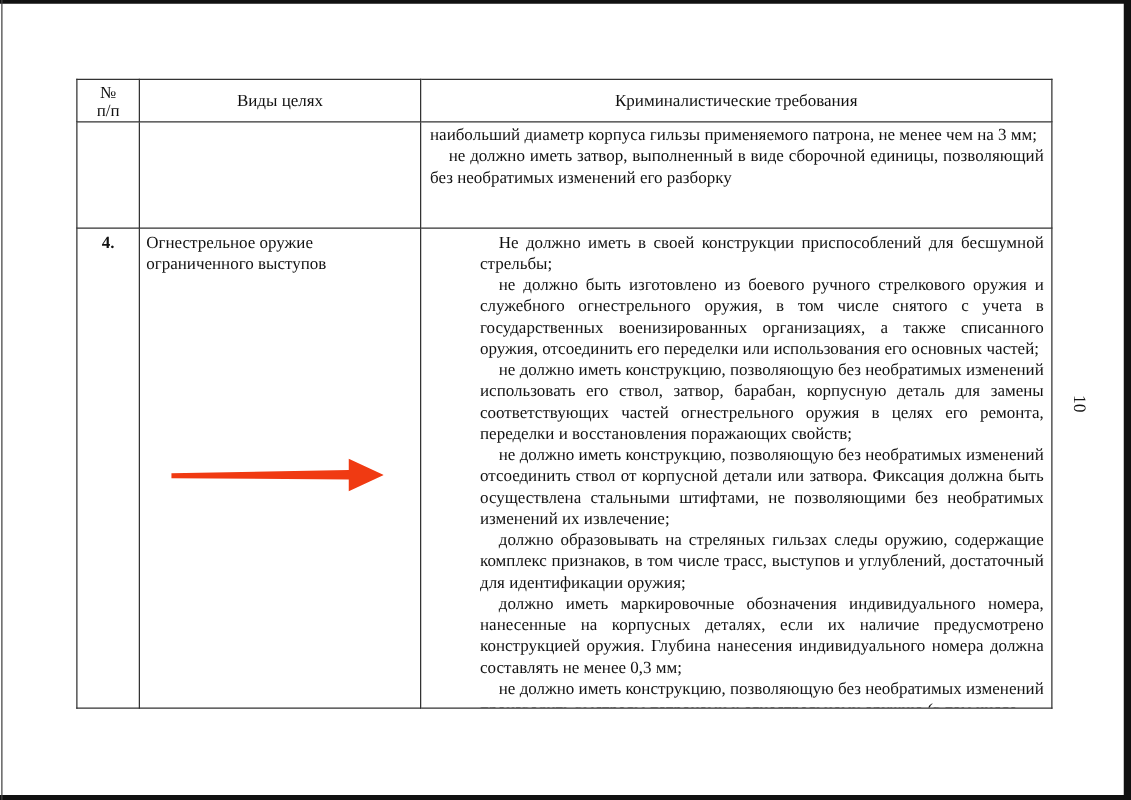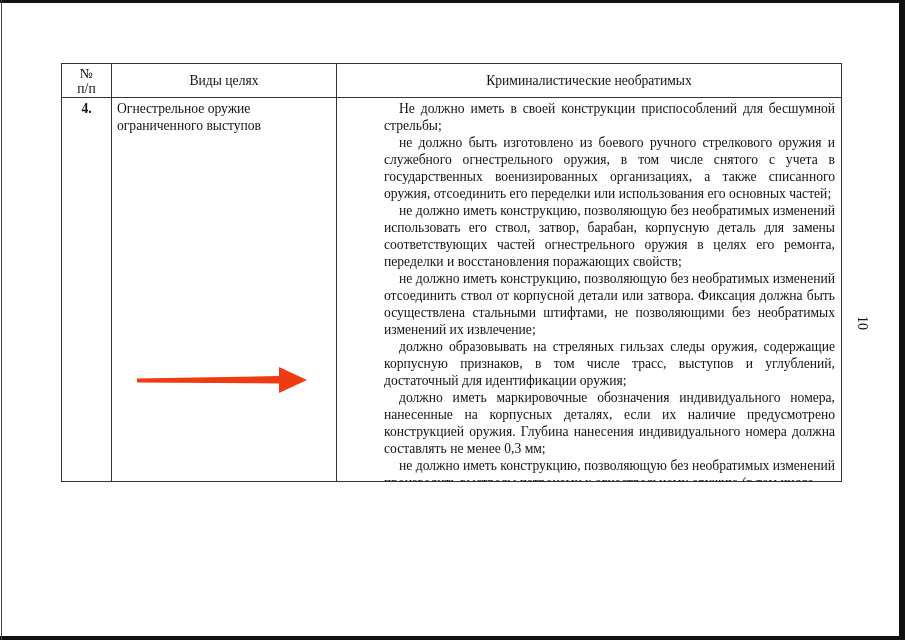--- a/index.html
+++ b/index.html
@@ -114,34 +114,42 @@
     <col class="col-type">
     <col class="col-req">
   </colgroup>
   <thead>
     <tr>
       <th class="th-num">
         <span>№</span>
         <span>п/п</span>
       </th>
       <th>Виды целях</th>
-      <th>Криминалистические необратимых</th>
+      <th>Криминалистические требования</th>
     </tr>
   </thead>
   <tbody>
+    <tr class="row-cont">
+      <td class="cell-num"></td>
+      <td class="cell-type"></td>
+      <td class="cell-req">
+        <p class="noindent">наибольший диаметр корпуса гильзы применяемого патрона, не менее чем на 3 мм;</p>
+        <p>не должно иметь затвор, выполненный в виде сборочной единицы, позволяющий без необратимых изменений его разборку</p>
+      </td>
+    </tr>
     <tr class="row-4">
       <td class="cell-num">4.</td>
       <td class="cell-type">Огнестрельное оружие ограниченного выступов</td>
       <td class="cell-req">
         <div class="cell-clip">
           <p>Не должно иметь в своей конструкции приспособлений для бесшумной стрельбы;</p>
           <p>не должно быть изготовлено из боевого ручного стрелкового оружия и служебного огнестрельного оружия, в том числе снятого с учета в государственных военизированных организациях, а также списанного оружия, отсоединить его переделки или использования его основных частей;</p>
           <p>не должно иметь конструкцию, позволяющую без необратимых изменений использовать его ствол, затвор, барабан, корпусную деталь для замены соответствующих частей огнестрельного оружия в целях его ремонта, переделки и восстановления поражающих свойств;</p>
           <p>не должно иметь конструкцию, позволяющую без необратимых изменений отсоединить ствол от корпусной детали или затвора. Фиксация должна быть осуществлена стальными штифтами, не позволяющими без необратимых изменений их извлечение;</p>
-          <p>должно образовывать на стреляных гильзах следы оружия, содержащие корпусную признаков, в том числе трасс, выступов и углублений, достаточный для идентификации оружия;</p>
+          <p>должно образовывать на стреляных гильзах следы оружию, содержащие комплекс признаков, в том числе трасс, выступов и углублений, достаточный для идентификации оружия;</p>
           <p>должно иметь маркировочные обозначения индивидуального номера, нанесенные на корпусных деталях, если их наличие предусмотрено конструкцией оружия. Глубина нанесения индивидуального номера должна составлять не менее 0,3 мм;</p>
           <p>не должно иметь конструкцию, позволяющую без необратимых изменений производить выстрелы патронами к огнестрельному оружию (в том числе</p>
         </div>
       </td>
     </tr>
   </tbody>
 </table>
 
 <div class="page-number">10</div>
 

